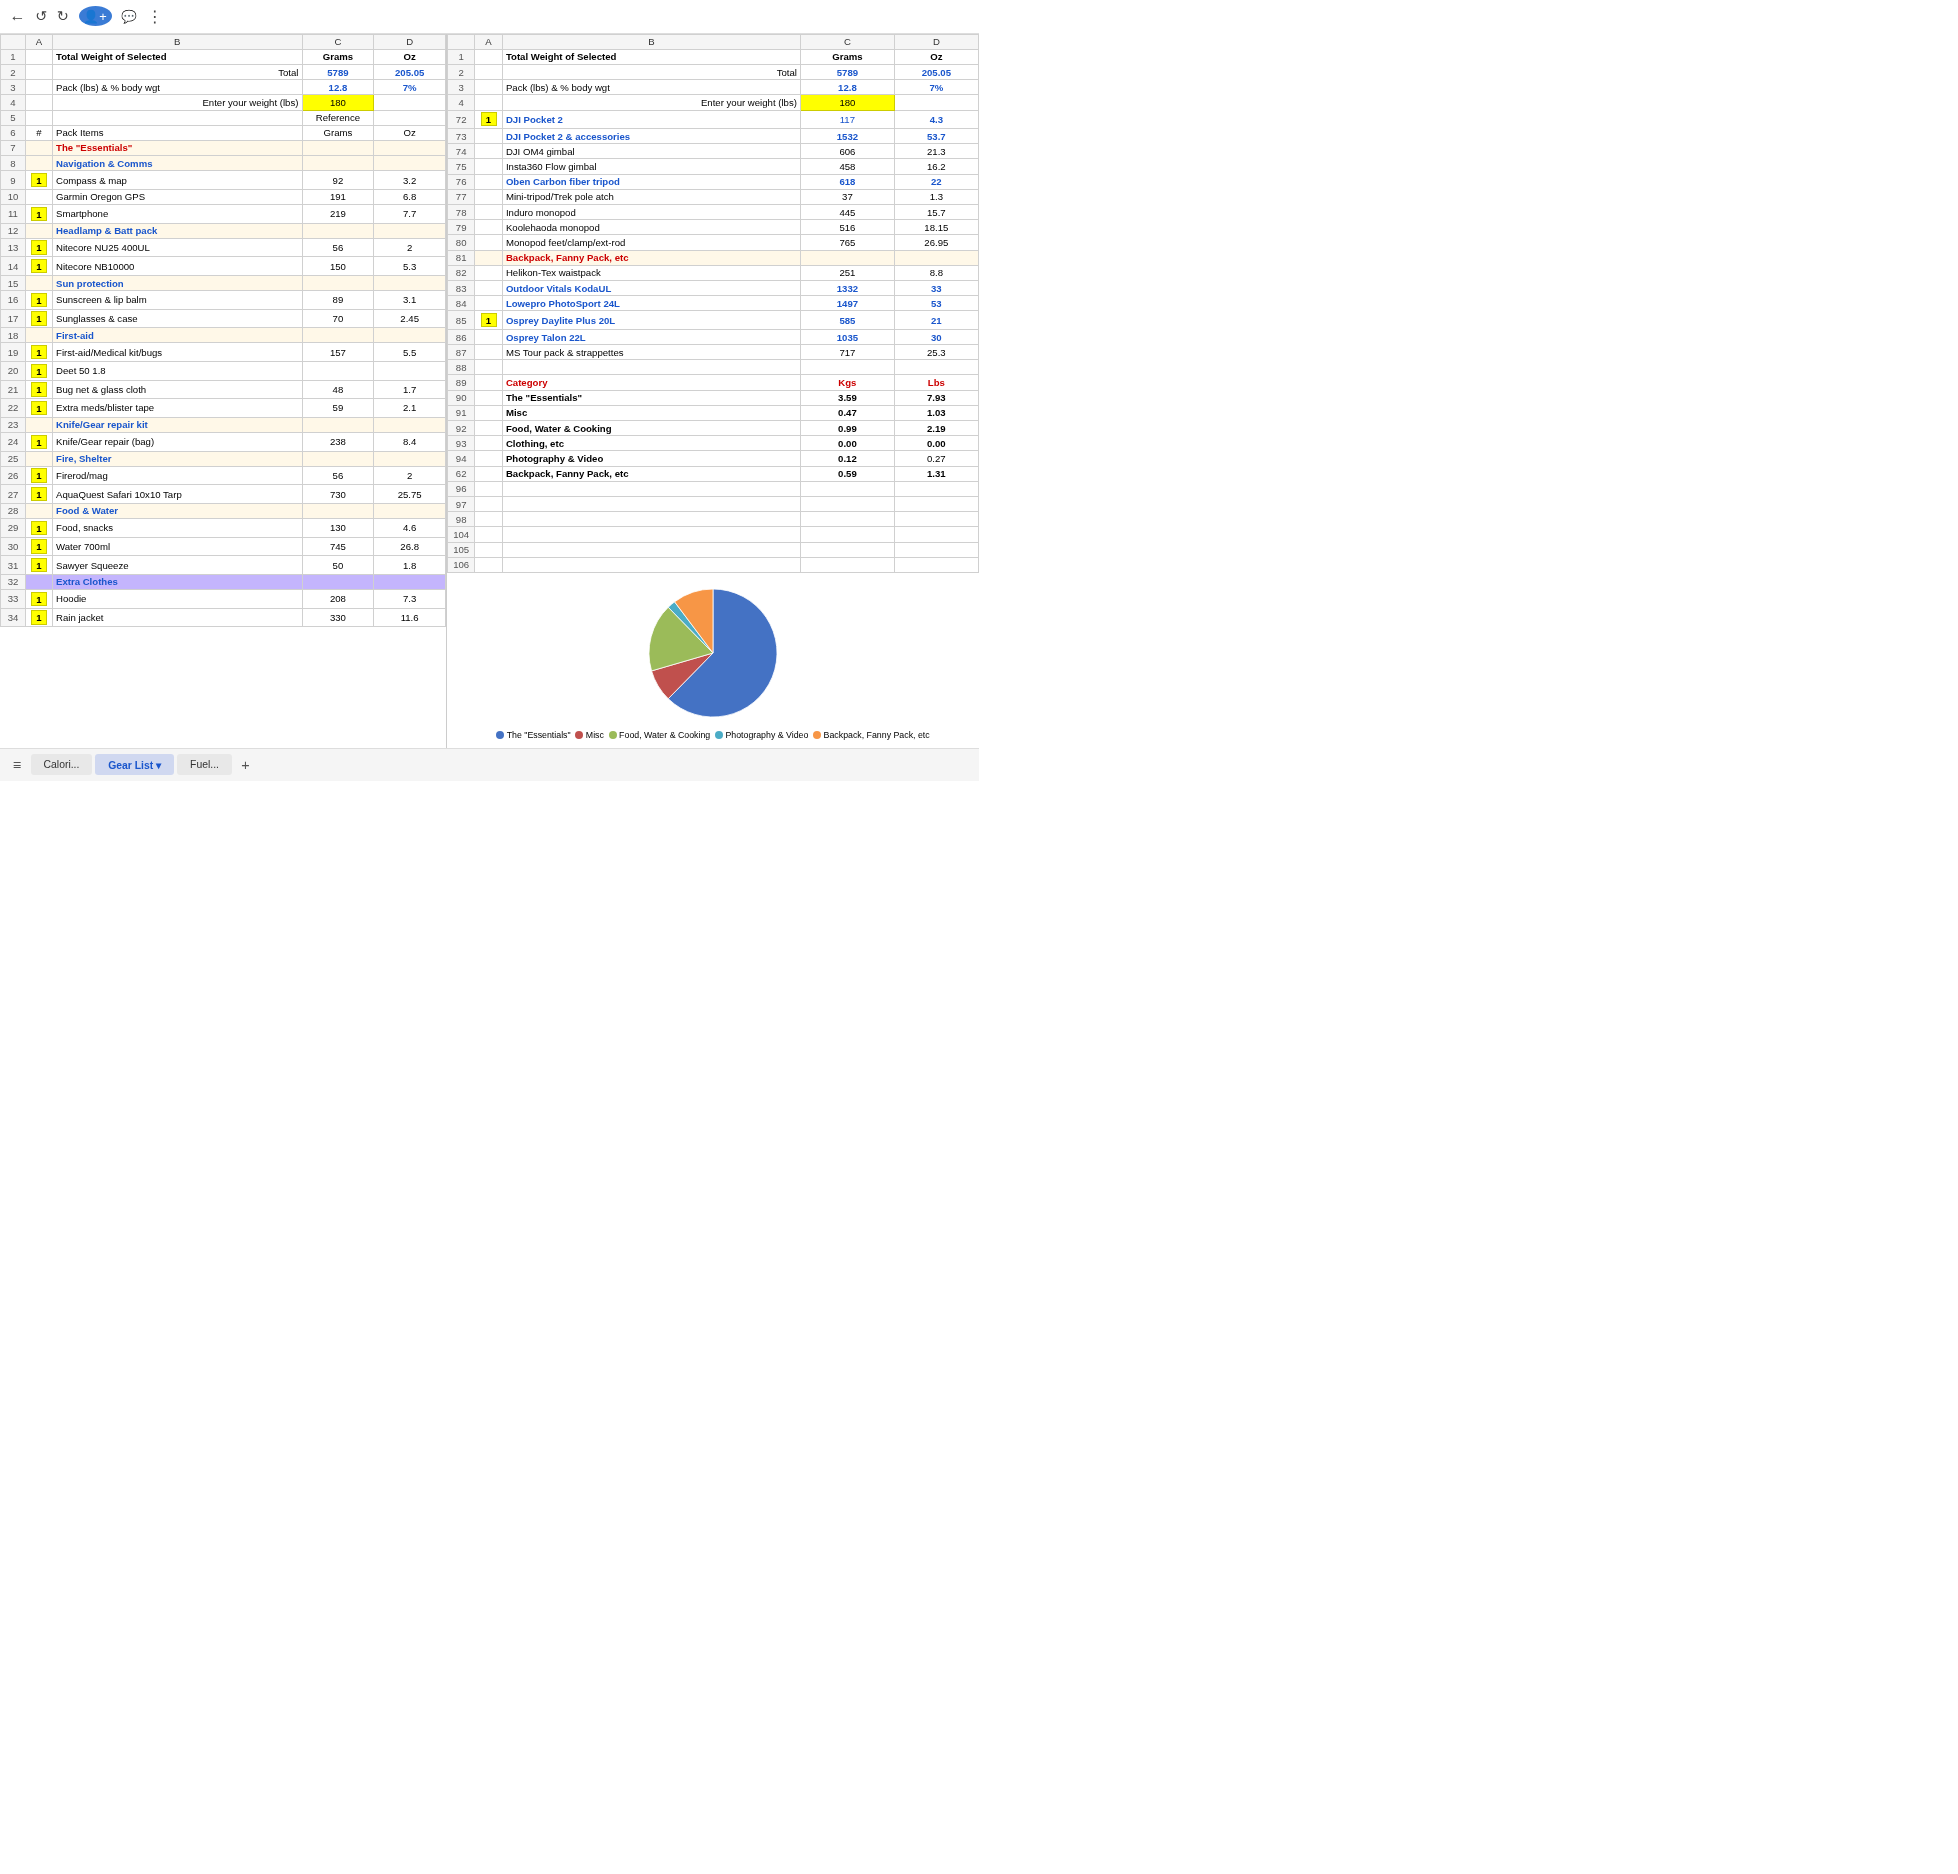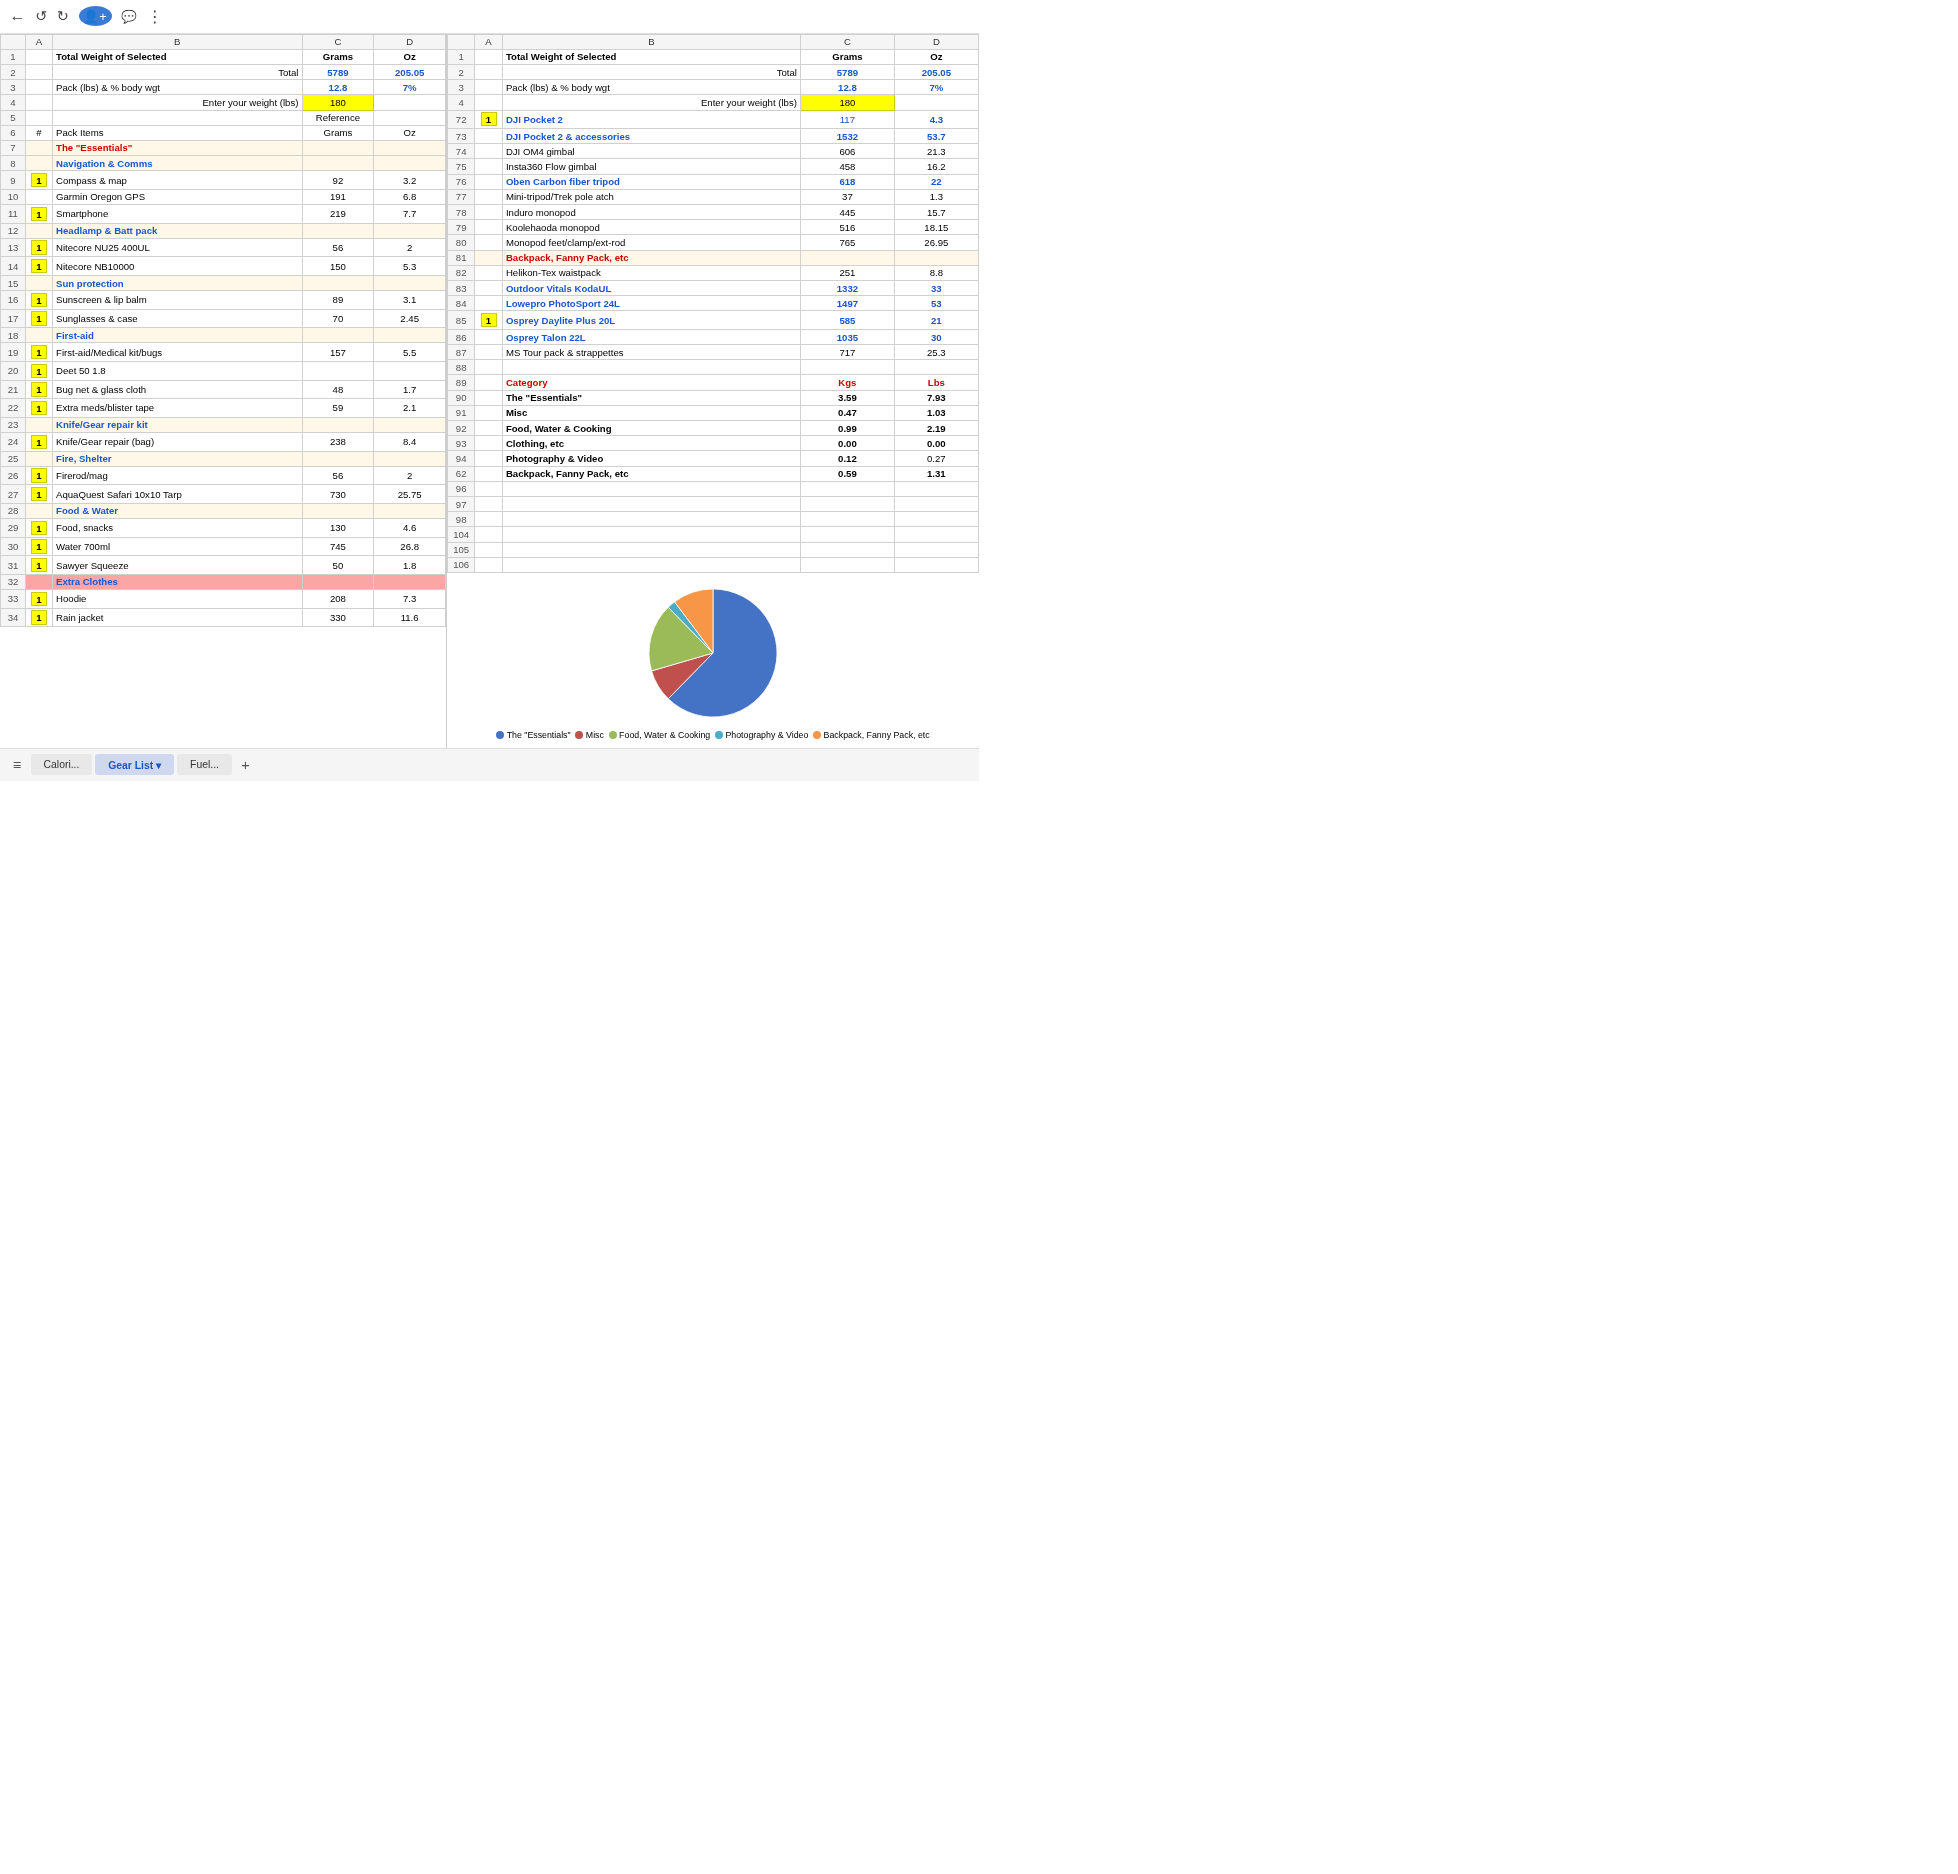--- a/index.html
+++ b/index.html
@@ -302,21 +302,21 @@
             <td class="col-c center" style="">745</td>
             <td class="col-d center" style="">26.8</td>
           </tr>
           <tr>
             <td class="row-num">31</td>
             <td class="col-a center"><span class="number-badge">1</span></td>
             <td class="col-b" style="">Sawyer Squeeze</td>
             <td class="col-c center" style="">50</td>
             <td class="col-d center" style="">1.8</td>
           </tr>
-          <tr style="background: #fca5a5;">
+          <tr style="background: #c4b5fd;">
             <td class="row-num">32</td>
             <td class="col-a center"></td>
             <td class="col-b" style="font-weight: bold; color: rgb(26, 86, 204);">Extra Clothes</td>
             <td class="col-c center" style=""></td>
             <td class="col-d center" style=""></td>
           </tr>
           <tr>
             <td class="row-num">33</td>
             <td class="col-a center"><span class="number-badge">1</span></td>
             <td class="col-b" style="">Hoodie</td>

